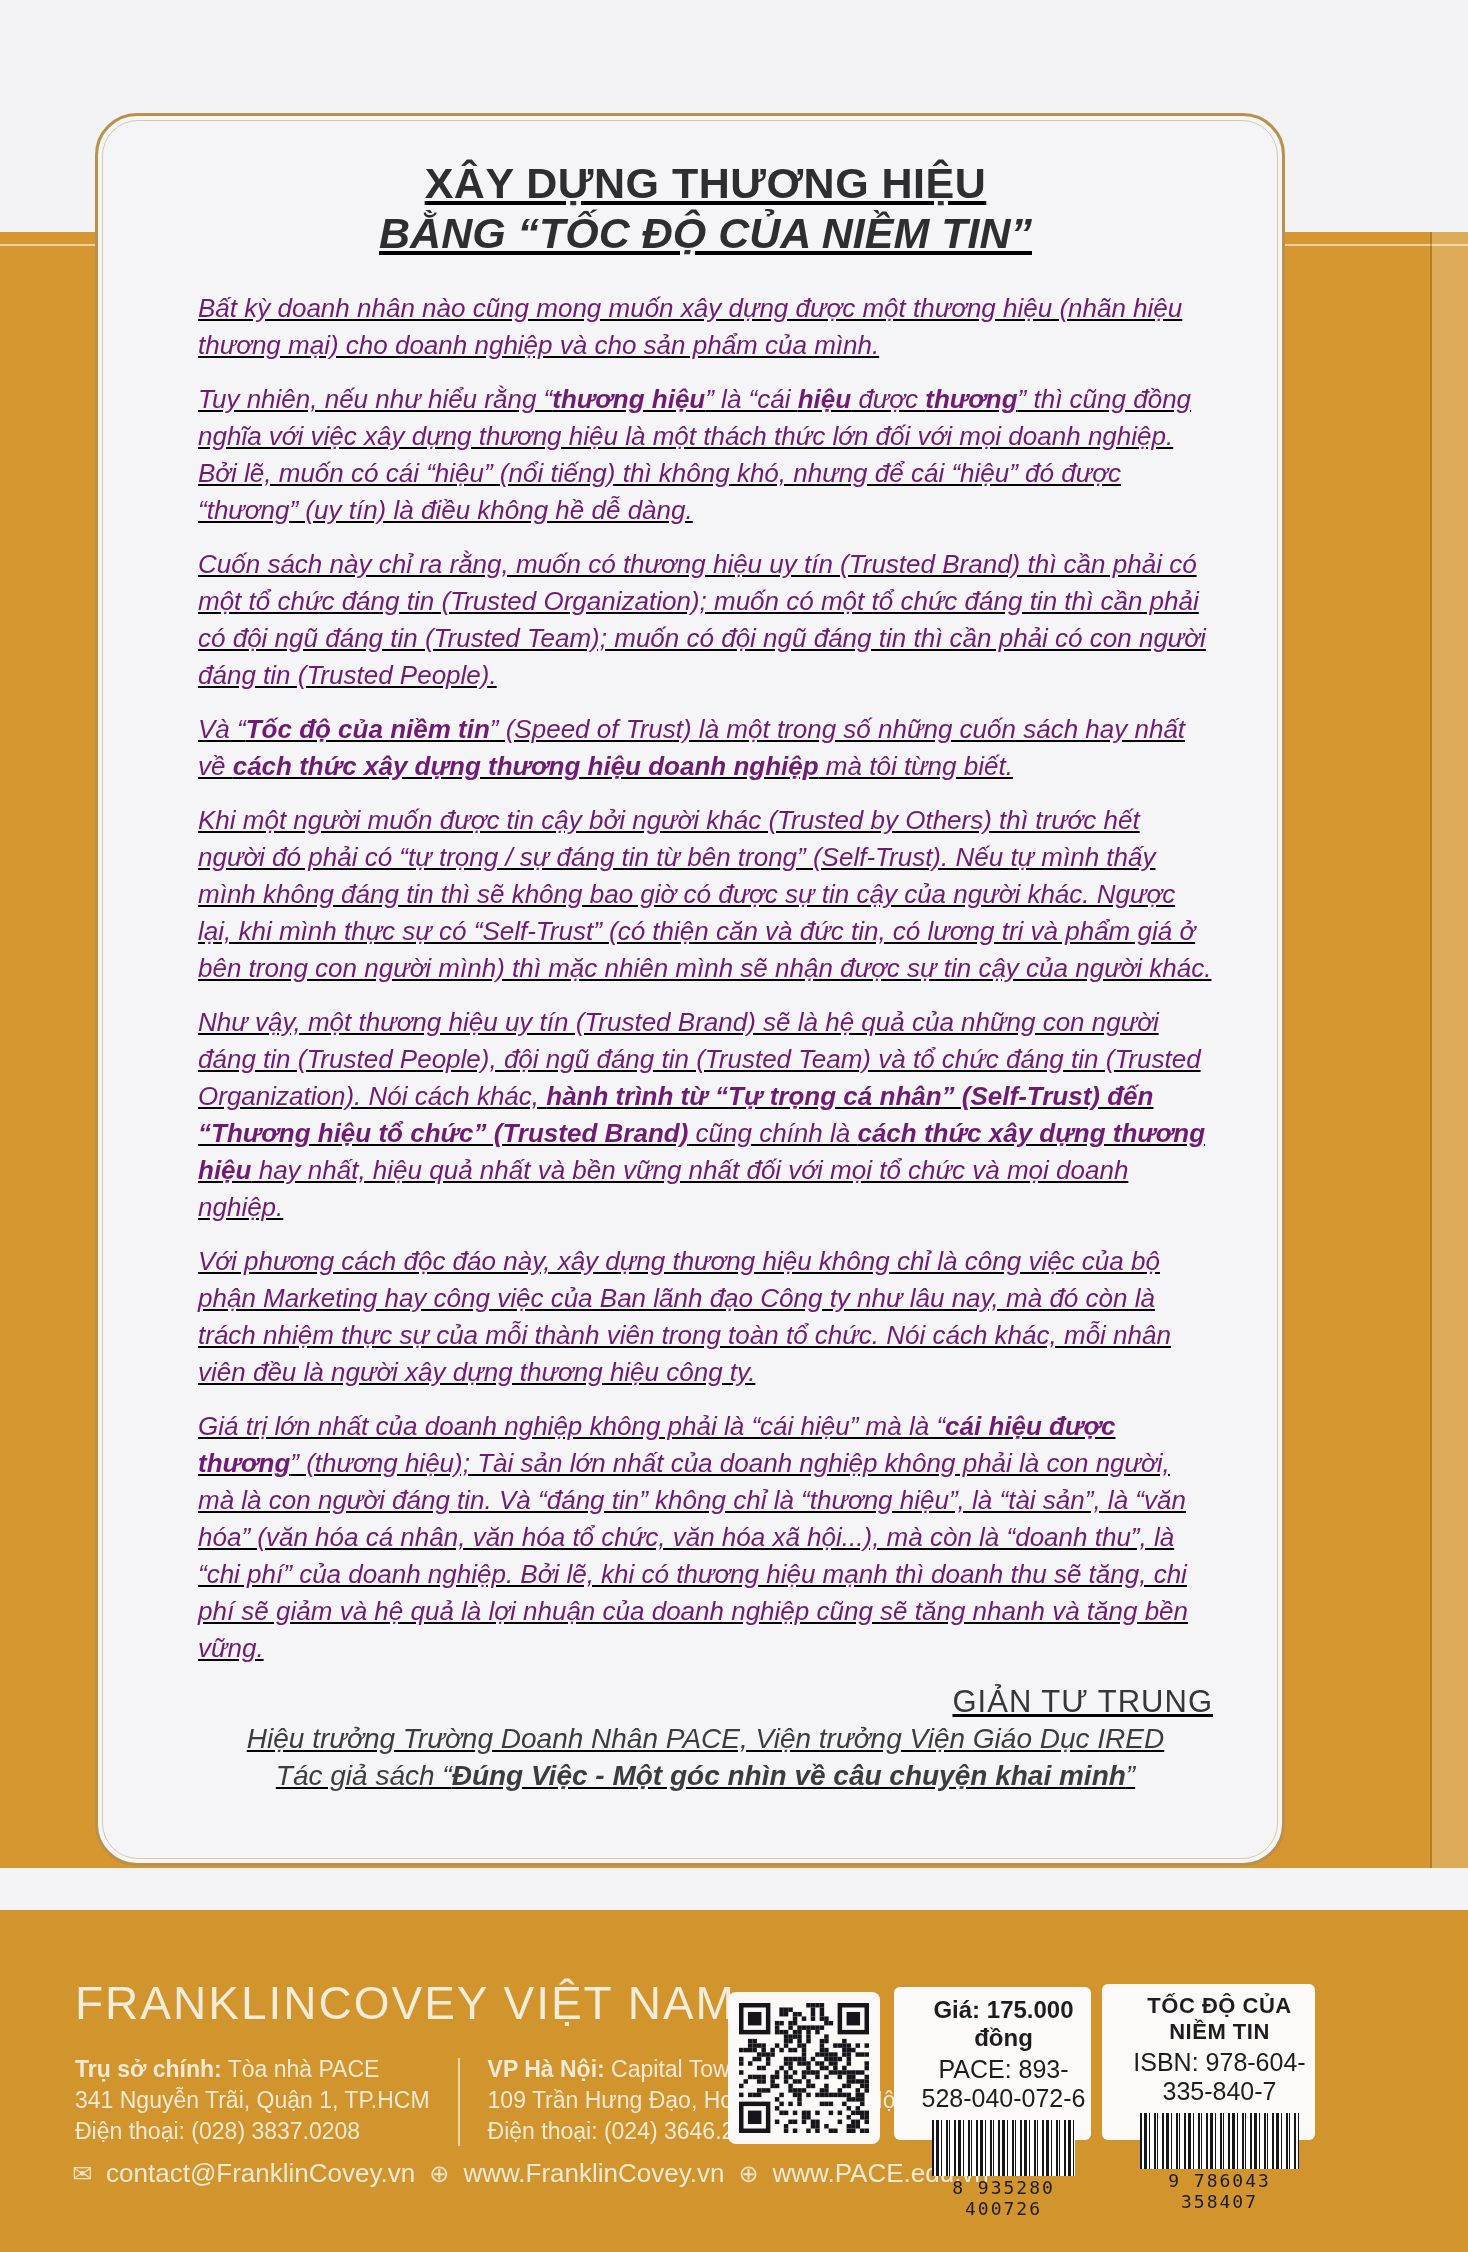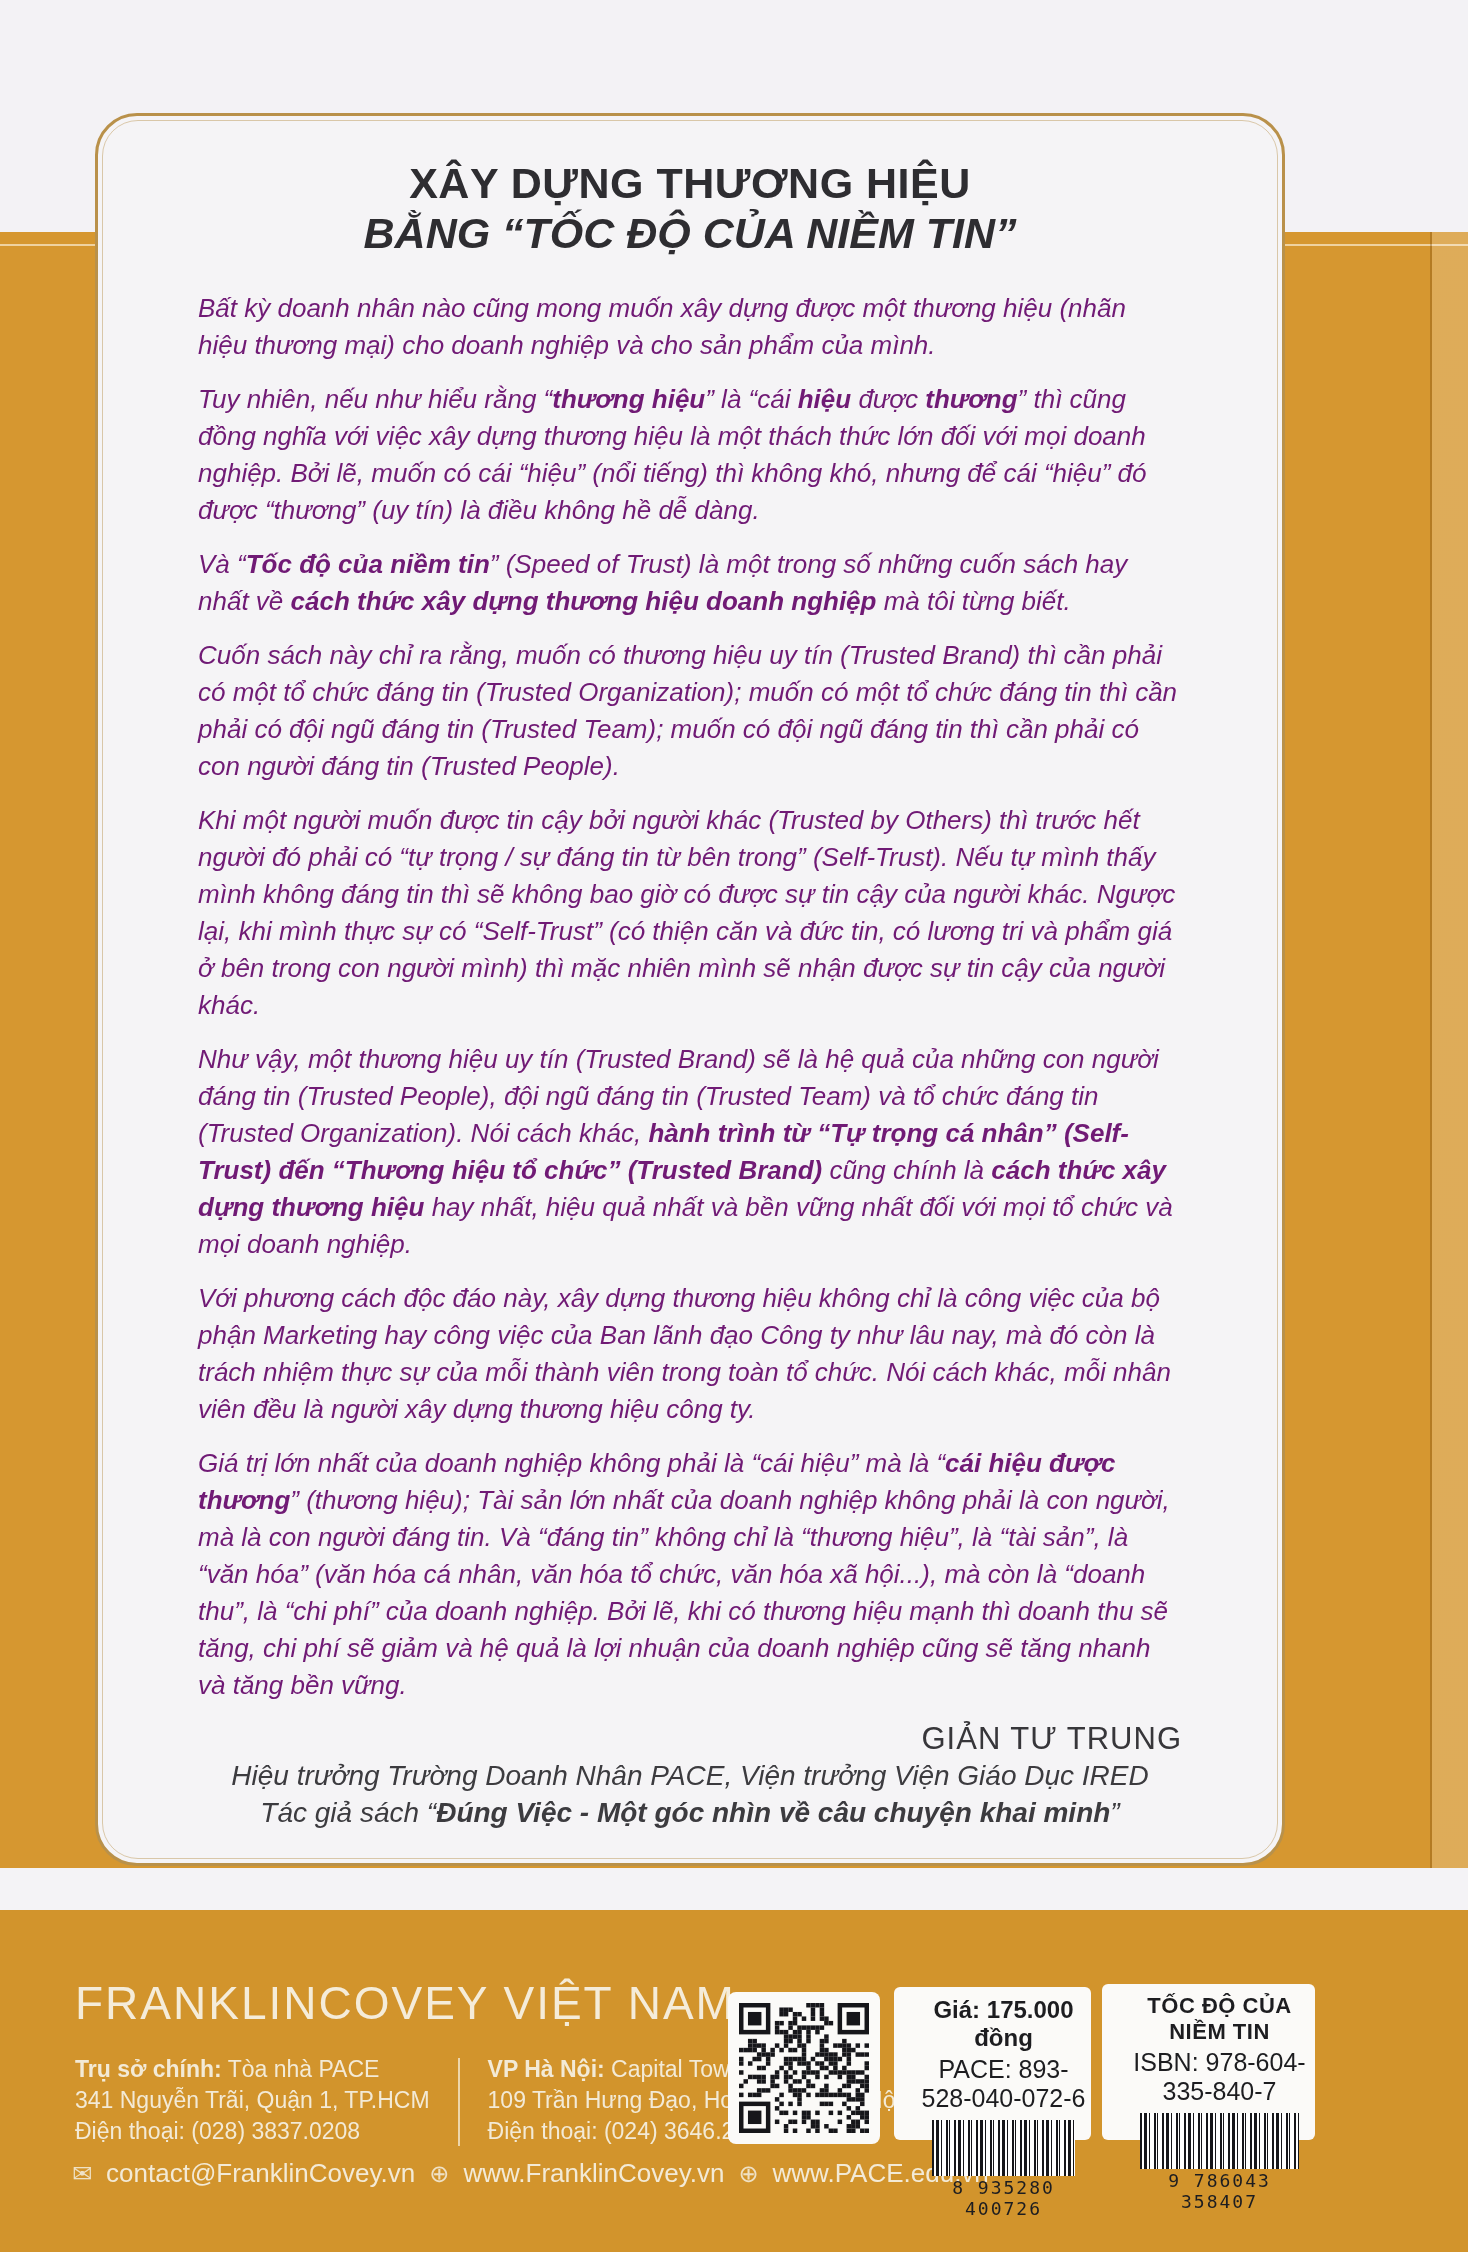--- a/index.html
+++ b/index.html
@@ -10,21 +10,21 @@
   .orange-topline{position:absolute;left:0;top:244px;width:1468px;height:2px;background:rgba(255,250,235,.6);}
   .white-band-bottom{position:absolute;left:0;top:1868px;width:1468px;height:42px;background:#f4f3f6;}
   .orange-footer{position:absolute;left:0;top:1910px;width:1468px;height:342px;background:#d2942c;}
   .page-edge{position:absolute;left:1430px;top:232px;width:38px;height:1636px;
              background:linear-gradient(90deg,rgba(99,58,6,.30) 0 2px,rgba(255,255,255,.20) 2px);}
   
   .panel{position:absolute;left:95px;top:113px;width:1190px;height:1753px;box-sizing:border-box;
          background:#f5f4f6;border:3px solid #b9914a;border-radius:42px;}
   .panel::before{content:"";position:absolute;inset:4px;border:1px solid rgba(185,145,74,.45);
          border-radius:36px;pointer-events:none;}
-  .panel-inner{position:absolute;inset:0;padding:42px 100px 0 100px;box-sizing:border-box;}
+  .panel-inner{position:absolute;inset:0;padding:42px 69px 0 100px;box-sizing:border-box;text-decoration:underline;}
   .title{ text-align:center;color:#2e2d31;font-weight:bold;font-size:43px;line-height:50px;letter-spacing:.5px;}
   .title .t2{font-style:italic;letter-spacing:0;}
   .body-copy{margin-top:32px;color:#701a75;font-style:italic;font-size:26px;line-height:37px;}
   .body-copy p{margin:0 0 17px 0;}
   .body-copy .b{font-weight:bold;}
   .sig-name{margin-top:12px;text-align:right;font-style:normal;font-size:31px;color:#37363a;letter-spacing:1px;}
   .sig-line{ text-align:center;font-style:italic;font-size:28px;line-height:37px;color:#3c3b3f;}
   .sig-line .b{font-weight:bold;}
   
   .fc-name{position:absolute;left:75px;top:1976px;color:#f5ecd9;font-size:46px;letter-spacing:2px;font-weight:normal;}
@@ -62,22 +62,22 @@
 
   <div class="panel">
     <div class="panel-inner">
       <div class="title">
         <div class="t1">XÂY DỰNG THƯƠNG HIỆU</div>
         <div class="t2">BẰNG “TỐC ĐỘ CỦA NIỀM TIN”</div>
       </div>
       <div class="body-copy">
           <p><span>Bất kỳ doanh nhân nào cũng mong muốn xây dựng được một thương hiệu (nhãn hiệu thương mại) cho doanh nghiệp và cho sản phẩm của mình.</span></p>
           <p><span>Tuy nhiên, nếu như hiểu rằng “</span><span class="b">thương hiệu</span><span>” là “cái </span><span class="b">hiệu</span><span> được </span><span class="b">thương</span><span>” thì cũng đồng nghĩa với việc xây dựng thương hiệu là một thách thức lớn đối với mọi doanh nghiệp. Bởi lẽ, muốn có cái “hiệu” (nổi tiếng) thì không khó, nhưng để cái “hiệu” đó được “thương” (uy tín) là điều không hề dễ dàng.</span></p>
+          <p><span>Cuốn sách này chỉ ra rằng, muốn có thương hiệu uy tín (Trusted Brand) thì cần phải có một tổ chức đáng tin (Trusted Organization); muốn có một tổ chức đáng tin thì cần phải có đội ngũ đáng tin (Trusted Team); muốn có đội ngũ đáng tin thì cần phải có con người đáng tin (Trusted People).</span></p>
           <p><span>Và “</span><span class="b">Tốc độ của niềm tin</span><span>” (Speed of Trust) là một trong số những cuốn sách hay nhất về </span><span class="b">cách thức xây dựng thương hiệu doanh nghiệp</span><span> mà tôi từng biết.</span></p>
-          <p><span>Cuốn sách này chỉ ra rằng, muốn có thương hiệu uy tín (Trusted Brand) thì cần phải có một tổ chức đáng tin (Trusted Organization); muốn có một tổ chức đáng tin thì cần phải có đội ngũ đáng tin (Trusted Team); muốn có đội ngũ đáng tin thì cần phải có con người đáng tin (Trusted People).</span></p>
           <p><span>Khi một người muốn được tin cậy bởi người khác (Trusted by Others) thì trước hết người đó phải có “tự trọng / sự đáng tin từ bên trong” (Self-Trust). Nếu tự mình thấy mình không đáng tin thì sẽ không bao giờ có được sự tin cậy của người khác. Ngược lại, khi mình thực sự có “Self-Trust” (có thiện căn và đức tin, có lương tri và phẩm giá ở bên trong con người mình) thì mặc nhiên mình sẽ nhận được sự tin cậy của người khác.</span></p>
           <p><span>Như vậy, một thương hiệu uy tín (Trusted Brand) sẽ là hệ quả của những con người đáng tin (Trusted People), đội ngũ đáng tin (Trusted Team) và tổ chức đáng tin (Trusted Organization). Nói cách khác, </span><span class="b">hành trình từ “Tự trọng cá nhân” (Self-Trust) đến “Thương hiệu tổ chức” (Trusted Brand)</span><span> cũng chính là </span><span class="b">cách thức xây dựng thương hiệu</span><span> hay nhất, hiệu quả nhất và bền vững nhất đối với mọi tổ chức và mọi doanh nghiệp.</span></p>
           <p><span>Với phương cách độc đáo này, xây dựng thương hiệu không chỉ là công việc của bộ phận Marketing hay công việc của Ban lãnh đạo Công ty như lâu nay, mà đó còn là trách nhiệm thực sự của mỗi thành viên trong toàn tổ chức. Nói cách khác, mỗi nhân viên đều là người xây dựng thương hiệu công ty.</span></p>
           <p><span>Giá trị lớn nhất của doanh nghiệp không phải là “cái hiệu” mà là “</span><span class="b">cái hiệu được thương</span><span>” (thương hiệu); Tài sản lớn nhất của doanh nghiệp không phải là con người, mà là con người đáng tin. Và “đáng tin” không chỉ là “thương hiệu”, là “tài sản”, là “văn hóa” (văn hóa cá nhân, văn hóa tổ chức, văn hóa xã hội...), mà còn là “doanh thu”, là “chi phí” của doanh nghiệp. Bởi lẽ, khi có thương hiệu mạnh thì doanh thu sẽ tăng, chi phí sẽ giảm và hệ quả là lợi nhuận của doanh nghiệp cũng sẽ tăng nhanh và tăng bền vững.</span></p>
         </div>
       <div class="sig-name">GIẢN TƯ TRUNG</div>
       <div class="sig-line">Hiệu trưởng Trường Doanh Nhân PACE, Viện trưởng Viện Giáo Dục IRED</div>
       <div class="sig-line"><span>Tác giả sách “</span><span class="b">Đúng Việc - Một góc nhìn về câu chuyện khai minh</span><span>”</span></div>
     </div>
   </div>

